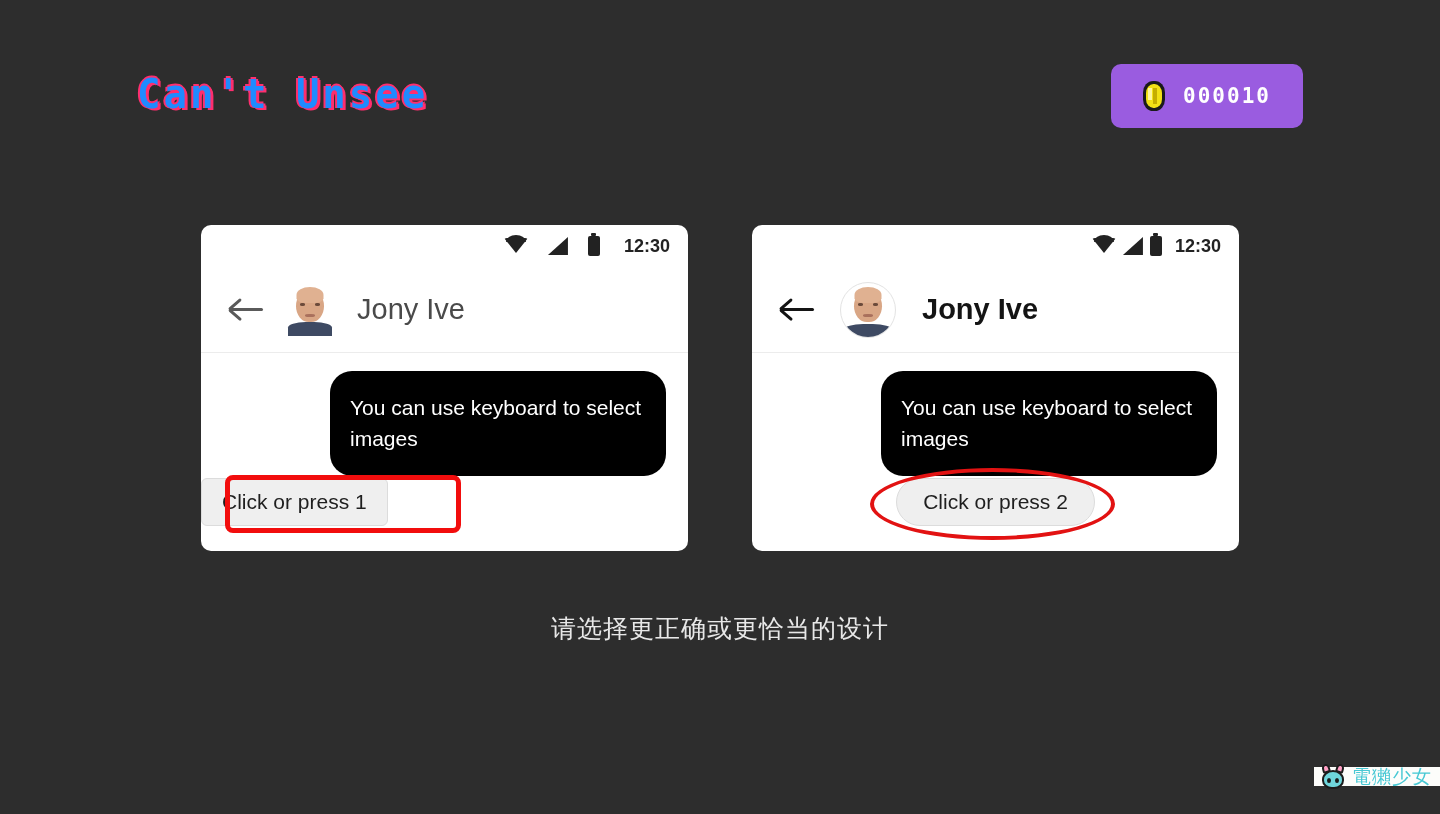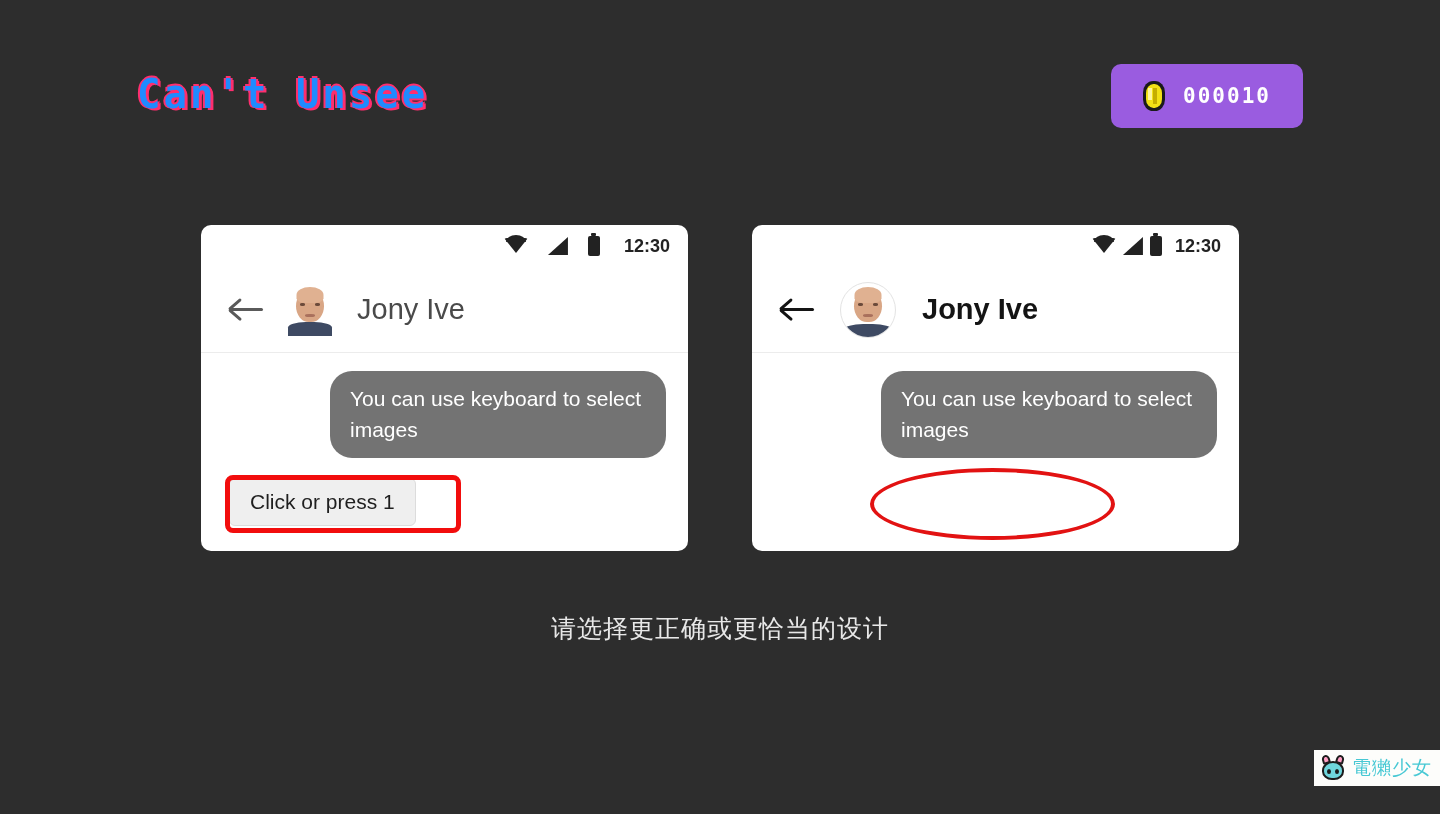--- a/index.html
+++ b/index.html
@@ -317,36 +317,35 @@
   .app-bar.variant-b .contact-name { color: #141414; font-weight: bold; }
 
   
   .chat-area {
     padding: 18px 22px 0 22px;
     box-sizing: border-box;
   }
   .bubble {
     margin-left: auto;
     max-width: 336px;
-    background: #737373;
+    background: #000000;
     color: #ffffff;
     border-radius: 22px;
-    padding: 13px 20px;
+    padding: 22px 20px;
     font-size: 21px;
     line-height: 1.46;
     box-sizing: border-box;
   }
 
   
   .choose-row {
     position: absolute;
     left: 0;
     bottom: 25px;
     width: 100%;
-    padding-left: 28px;
     box-sizing: border-box;
   }
   .choose-row.center { padding-left: 0; text-align: center; }
 
   .choose-btn {
     display: inline-block;
     background: #efefef;
     border: 1px solid #dcdcdc;
     color: #1f1f1f;
     font-size: 21px;
@@ -391,21 +390,21 @@
     color: #e8e8e8;
     font-size: 25px;
     letter-spacing: 1px;
   }
 
   
   .watermark {
     position: absolute;
     right: 0;
     bottom: 28px;
-    height: 36px;
+    height: 19px;
     background: #fdfdfb;
     display: flex;
     align-items: center;
     gap: 6px;
     padding: 0 8px 0 6px;
     box-sizing: border-box;
   }
   .wm-mascot {
     width: 26px; height: 26px;
     position: relative;
@@ -533,20 +532,23 @@
           <div class="face-shirt"></div>
         </div>
       </div>
       <div class="contact-name">Jony Ive</div>
     </div>
 
     <div class="chat-area">
       <div class="bubble">You can use keyboard to select images</div>
     </div>
 
+    <div class="choose-row center">
+      <button class="choose-btn pill">Click or press 2</button>
+    </div>
 
     <div class="annot annot-ellipse" style="left:118px;top:243px;width:245px;height:72px;"></div>
   </div>
 
 </div>
 
 <div class="prompt">请选择更正确或更恰当的设计</div>
 
 <div class="watermark">
   <div class="wm-mascot">

